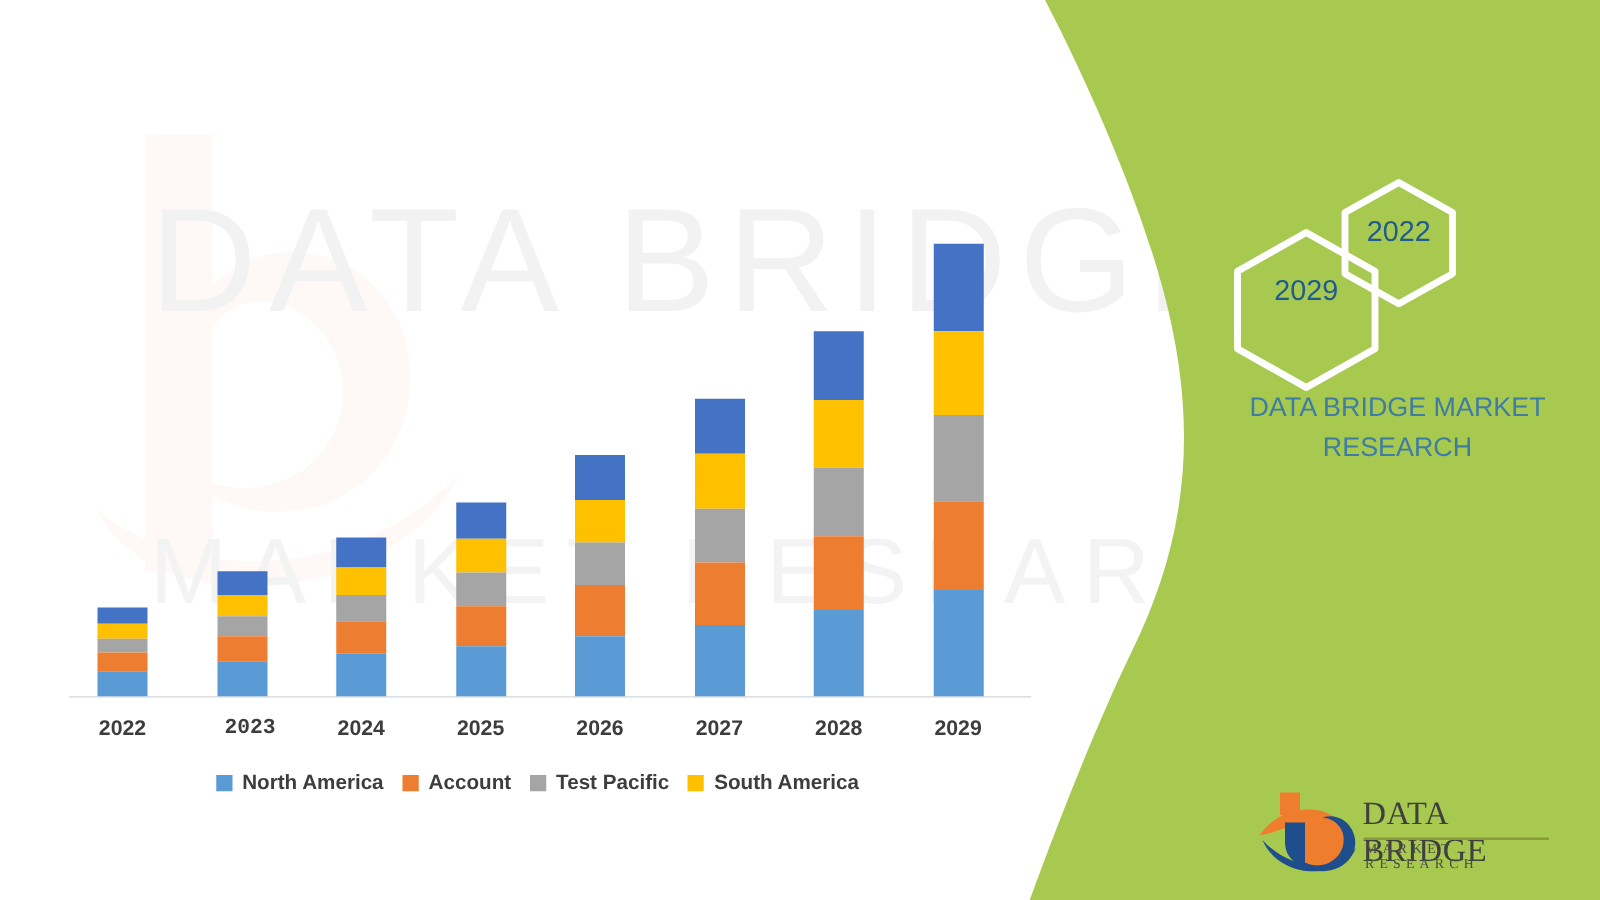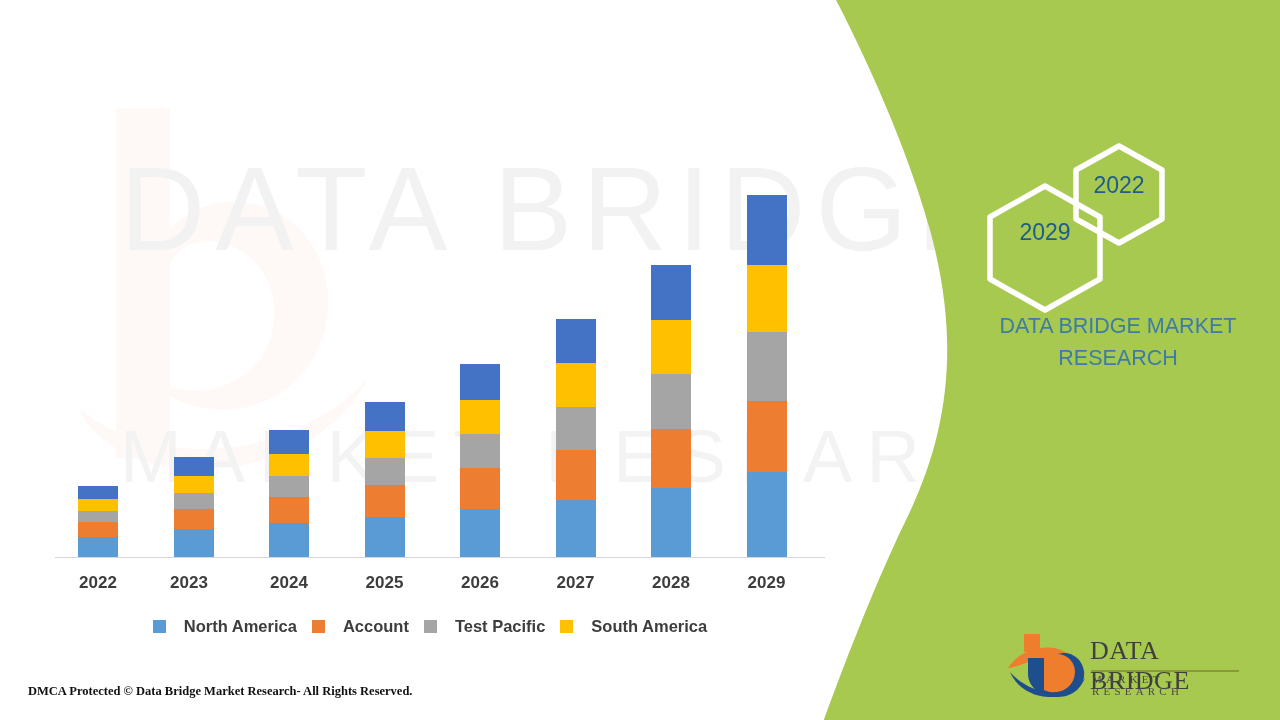--- a/index.html
+++ b/index.html
@@ -44,21 +44,21 @@
   .x-label {
     position:absolute; top:573px; width:80px; text-align:center;
     font-size:17px; font-weight:bold; color:#3d3d3d;
   }
 
   
   .legend {
     position:absolute; left:0; top:617px; width:860px;
     display:flex; justify-content:center; align-items:center; gap:15px;
   }
-  .legend-item { display:flex; align-items:center; gap:18px; }
+  .legend-item { display:flex; align-items:center; gap:8px; }
   .legend-swatch { width:13px; height:13px; display:block; }
   .legend-label { font-size:16.5px; font-weight:bold; color:#3d3d3d; white-space:nowrap; }
 
   
   .footer-left {
     position:absolute; left:28px; top:684px;
     font-family:"Liberation Serif", serif; font-size:12.5px; font-weight:bold; color:#111;
     white-space:nowrap;
   }
   .footer-right {
@@ -173,21 +173,21 @@
           <div class="bar-group" style="left: 746.5px;">
             <div class="bar-seg" title="Middle East and Africa 2029: 0.82" style="height: 69.3273px; background: rgb(68, 114, 196);"></div>
             <div class="bar-seg" title="South America 2029: 0.8" style="height: 67.6364px; background: rgb(255, 192, 0);"></div>
             <div class="bar-seg" title="Asia Pacific 2029: 0.81" style="height: 68.4818px; background: rgb(165, 165, 165);"></div>
             <div class="bar-seg" title="Europe 2029: 0.85" style="height: 71.8636px; background: rgb(237, 125, 49);"></div>
             <div class="bar-seg" title="North America 2029: 1" style="height: 84.5455px; background: rgb(91, 155, 213);"></div>
           </div>
         </div>
       <div id="xlabels">
           <div class="x-label" style="left: 58px;">2022</div>
-          <div class="x-label" style="left: 149px;">2023</div>
+          <div class="x-label" style="left: 160px; font-family: Liberation Mono, monospace;">2023</div>
           <div class="x-label" style="left: 249px;">2024</div>
           <div class="x-label" style="left: 344.5px;">2025</div>
           <div class="x-label" style="left: 440px;">2026</div>
           <div class="x-label" style="left: 535.5px;">2027</div>
           <div class="x-label" style="left: 631px;">2028</div>
           <div class="x-label" style="left: 726.5px;">2029</div>
         </div>
     </div>
 
     <div class="legend" id="legend">
@@ -202,21 +202,20 @@
         <div class="legend-item">
           <span class="legend-swatch" style="background: rgb(165, 165, 165);"></span>
           <span class="legend-label">Test Pacific</span>
         </div>
         <div class="legend-item">
           <span class="legend-swatch" style="background: rgb(255, 192, 0);"></span>
           <span class="legend-label">South America</span>
         </div>
       </div>
 
-    <div class="footer-left">DMCA Protected © Data Bridge Market Research- All Rights Reserved.</div>
   </div>
 
   <div class="green-panel">
     <svg class="green-shape" viewBox="0 0 470 720" preserveAspectRatio="none">
       <path d="M470 0 L26 0 C26 0 90 120 120 230 C150 340 140 430 96 520 C56 602 14 720 14 720 L470 720 Z" fill="#a7c94f"></path>
     </svg>
 
 
     <svg class="hexes" viewBox="0 0 470 720">
       <polygon points="309,146 352,170 352,219 309,243 266,219 266,170" fill="none" stroke="#ffffff" stroke-width="5.5" stroke-linejoin="round"></polygon>

